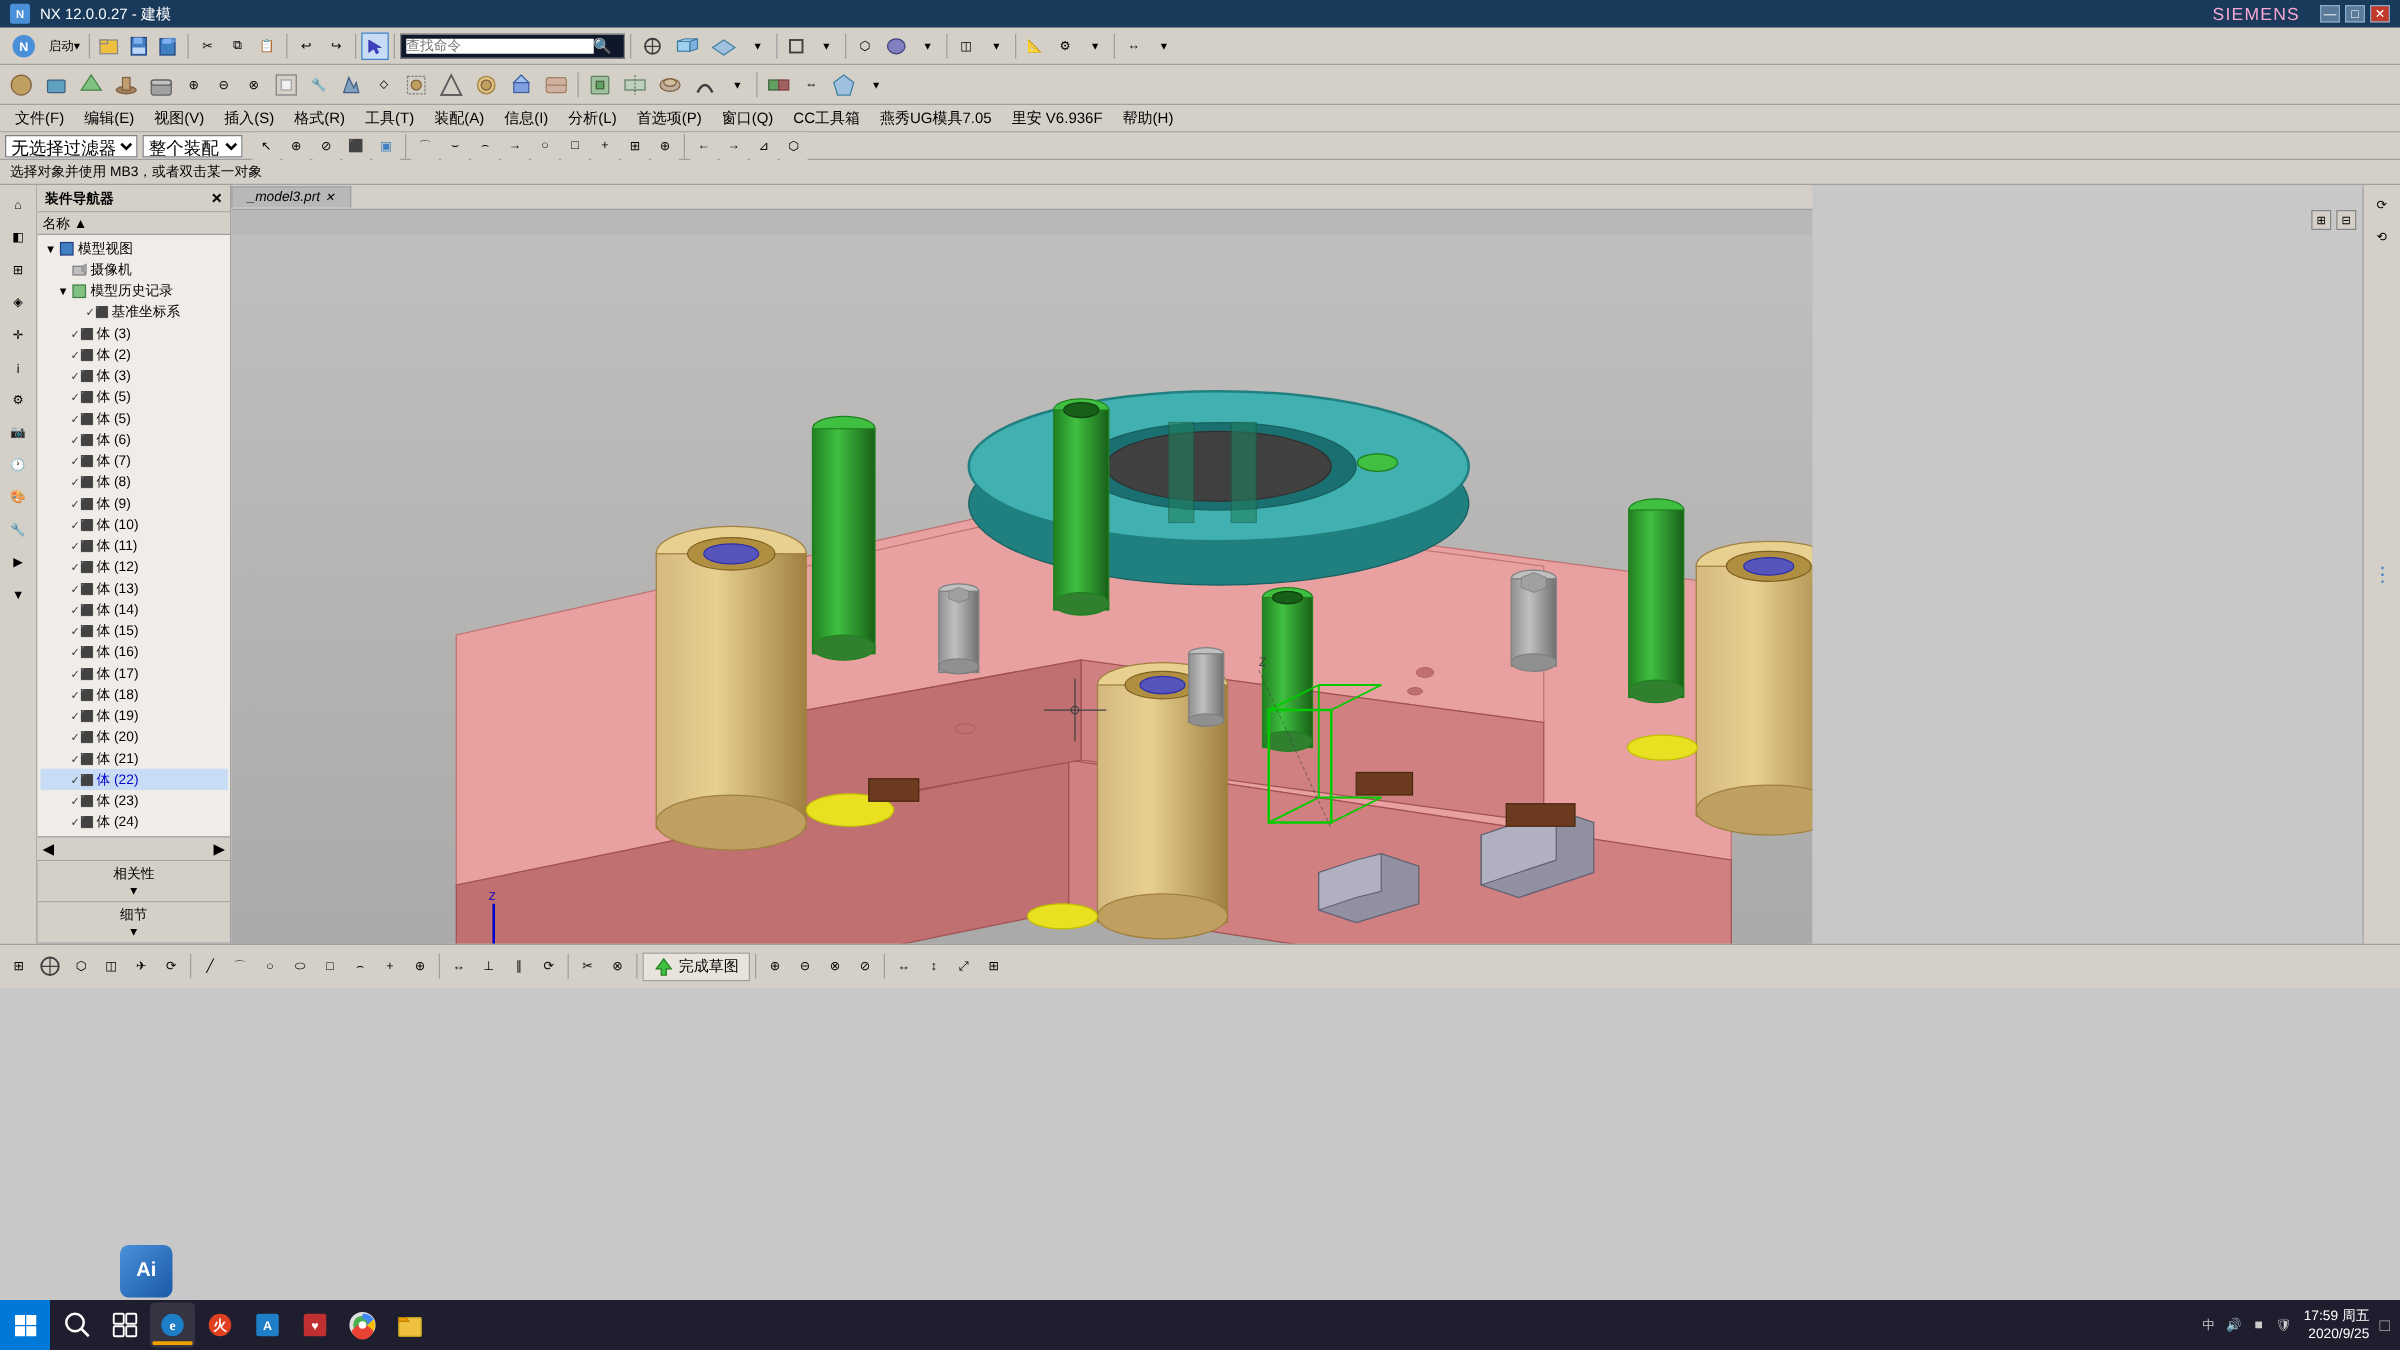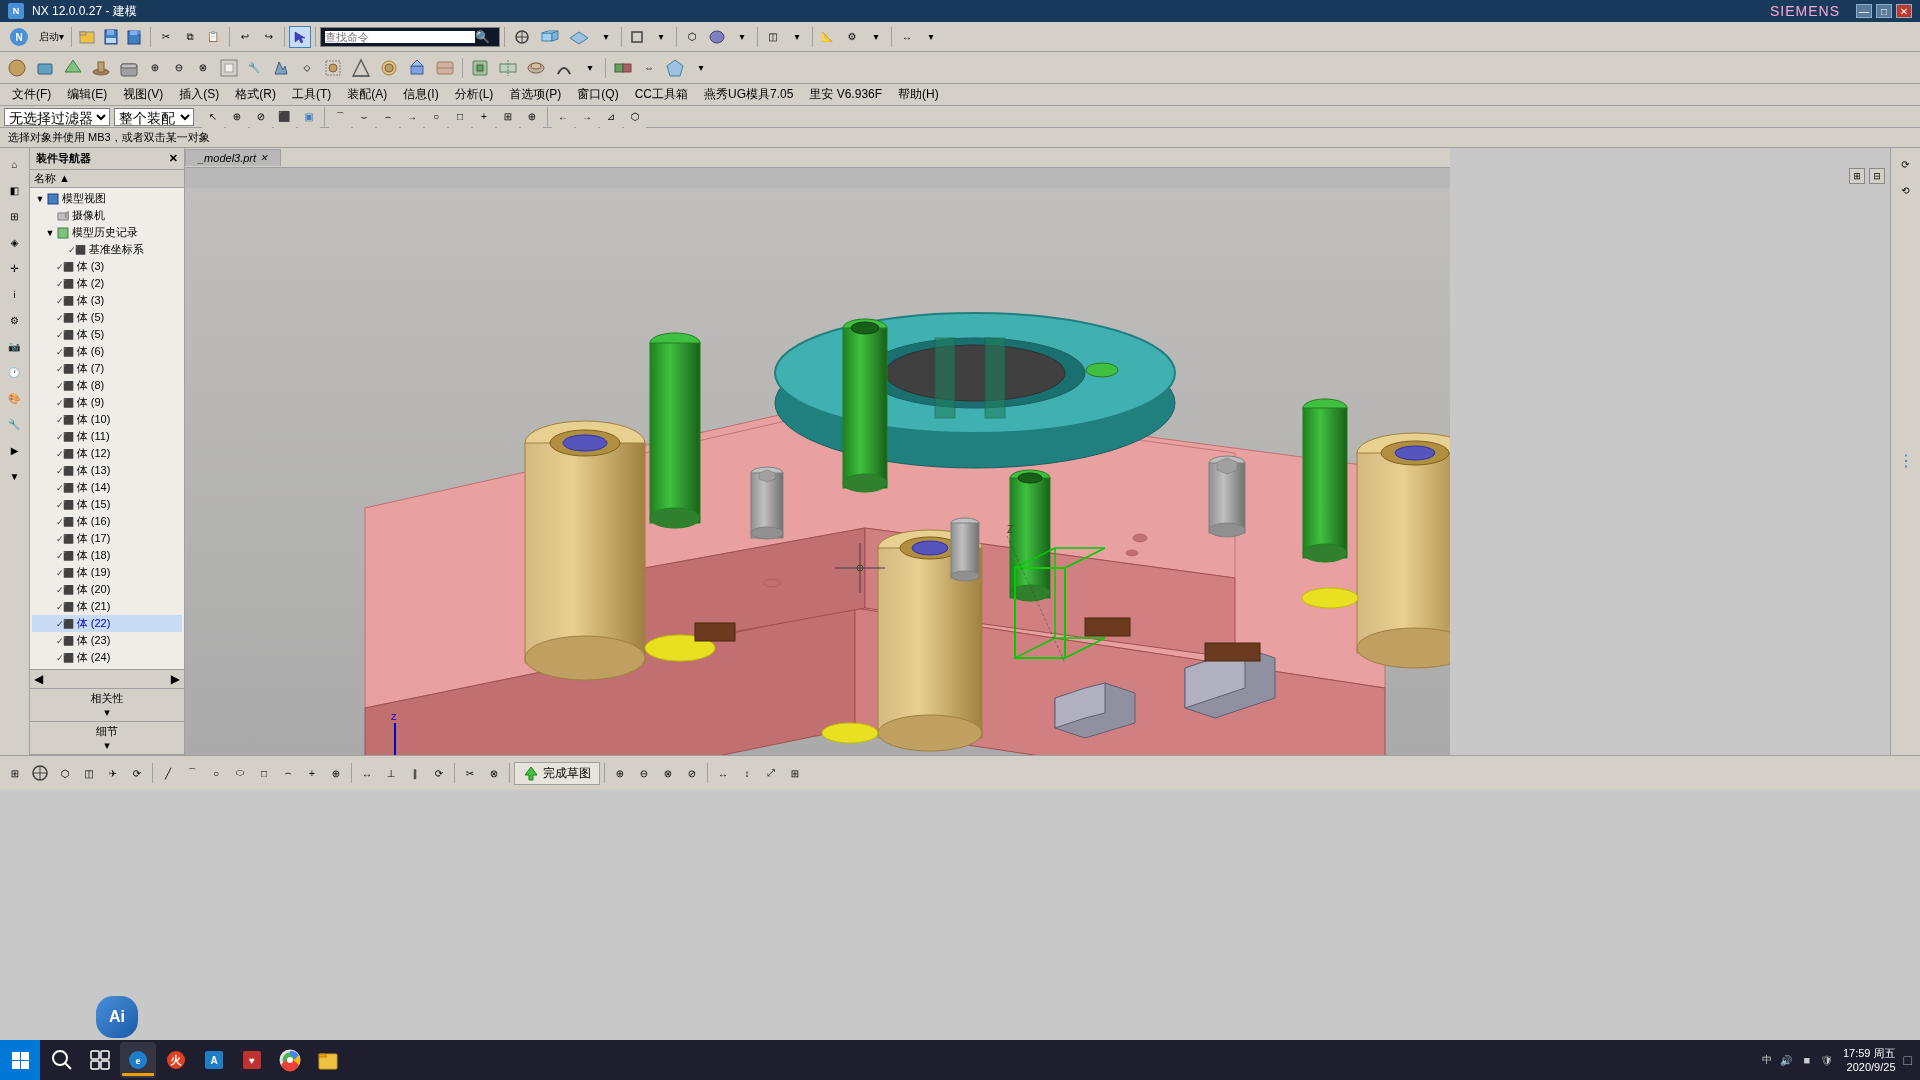--- a/index.html
+++ b/index.html
@@ -154,21 +154,21 @@
     
     #vp-topright {
       position: absolute; top: 168px; right: 35px; display: flex; gap: 4px; z-index: 96;
     }
     .vp-icon { width: 16px; height: 16px; border: 1px solid #888; background: #d4d0c8; cursor: pointer; display: flex; align-items: center; justify-content: center; font-size: 9px; }
 
     
     #ai-badge {
       position: absolute; bottom: 42px; left: 96px; width: 42px; height: 42px;
       background: linear-gradient(135deg, #4a90d9, #1a5aa8);
-      border-radius: 17px; display: flex; align-items: center; justify-content: center;
+      border-radius: 7px; display: flex; align-items: center; justify-content: center;
       color: #fff; font-size: 16px; font-weight: bold; cursor: pointer; z-index: 101;
     }
   </style>
 </head>
 <body>
 
 <div id="titlebar">
   <div id="titlebar-left">
     <span style="width:16px;height:16px;background:#4a90d9;border-radius:2px;display:flex;align-items:center;justify-content:center;color:#fff;font-size:9px;font-weight:bold;">N</span>
     <span>NX 12.0.0.27 - 建模</span>

